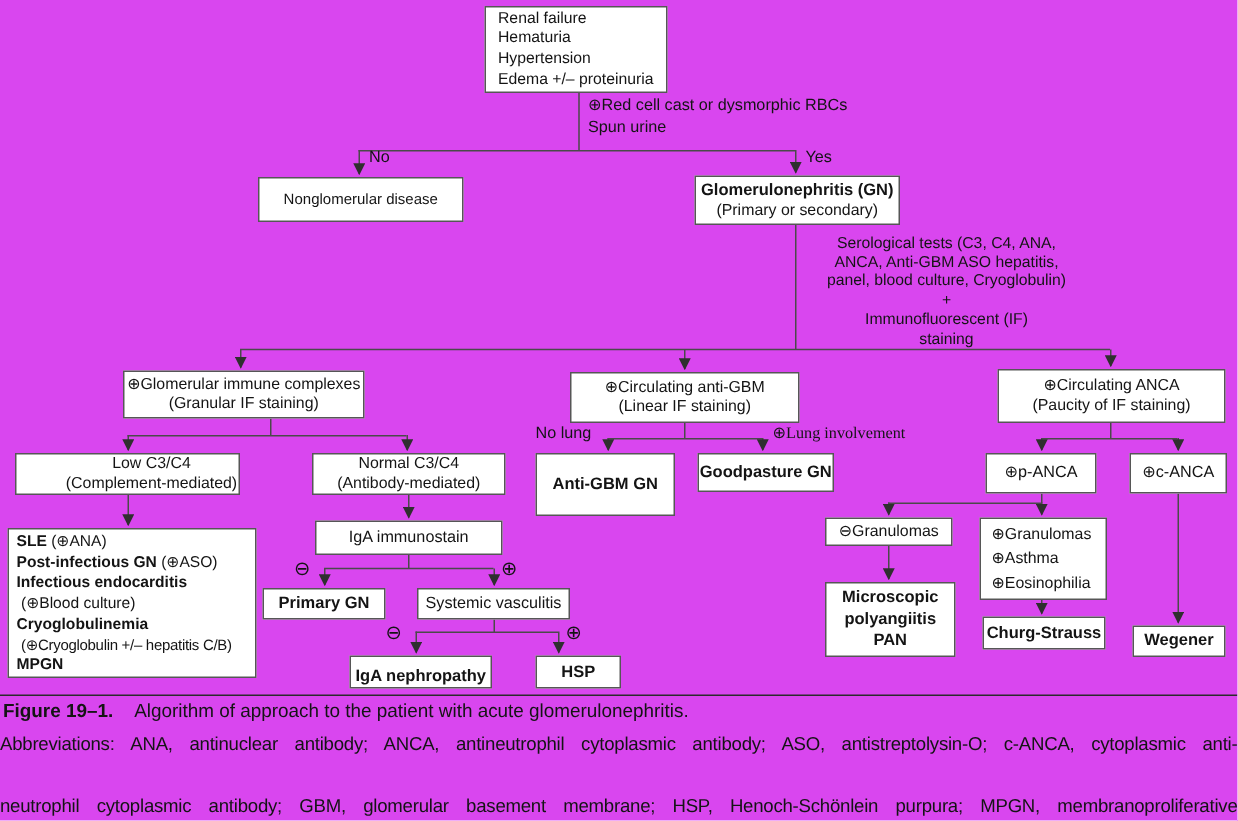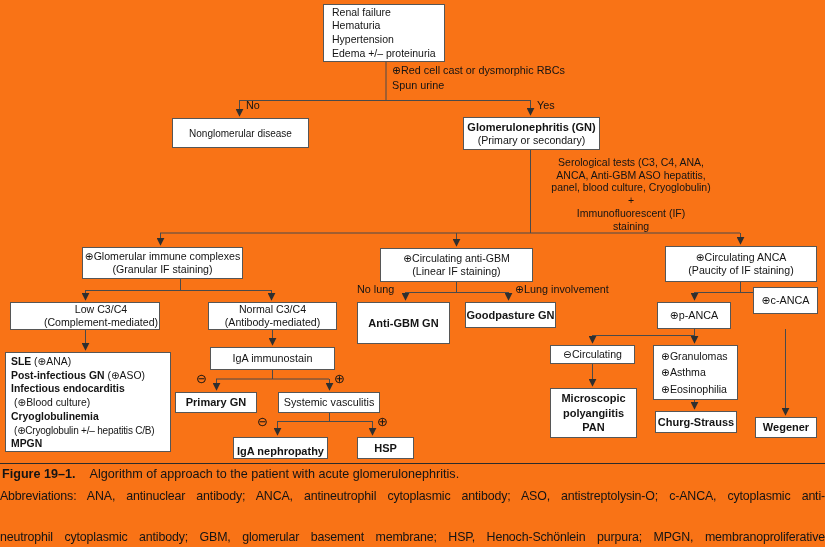--- a/index.html
+++ b/index.html
@@ -1,16 +1,16 @@
 <!DOCTYPE html>
 <html><head>
 <meta charset="utf-8">
 <style>
   html,body{margin:0;padding:0;background:#fff;}
-  #page{position:relative;width:825px;height:547px;background:#f97316;overflow:hidden;
+  #page{position:relative;width:825px;height:547px;background:#d946ef;overflow:hidden;
         font-family:"Liberation Sans","DejaVu Sans",sans-serif;color:#141414;}
   #connectors{position:absolute;left:0;top:0;width:825px;height:547px;pointer-events:none;}
   .box{position:absolute;border:1px solid #565656;background:#fff;box-sizing:border-box;
        display:flex;flex-direction:column;justify-content:center;align-items:center;
        text-align:center;font-size:10.6px;line-height:13px;white-space:nowrap;}
   .box.leftalign{align-items:flex-start;text-align:left;}
   .bold{font-weight:bold;}
   .b11{font-size:11px;}
   .lbl{position:absolute;font-size:10.8px;line-height:13px;white-space:nowrap;}
   .sym{position:absolute;font-size:13px;line-height:13px;}
@@ -180,40 +180,40 @@
 
   <div class="box" style="left:233px;top:437px;width:95px;height:22px;justify-content:flex-end;">
     <div class="bold b11">IgA nephropathy</div>
   </div>
 
   <div class="box" style="left:357px;top:437px;width:57px;height:22px;">
     <div class="bold b11">HSP</div>
   </div>
 
   <div class="lbl" style="left:357px;top:283px;">No lung</div>
-  <div class="lbl" style="left:515px;top:283px;">⊕Lung involvement</div>
+  <div class="lbl" style="left:515px;top:283px;font-family:Liberation Serif, serif;">⊕Lung involvement</div>
 
   <div class="box" style="left:357px;top:302px;width:93px;height:42px;">
     <div class="bold b11">Anti-GBM GN</div>
   </div>
 
   <div class="box" style="left:657px;top:302px;width:74px;height:27px;font-size:10.8px;">
     <div>⊕p-ANCA</div>
   </div>
 
   <div class="box" style="left:465px;top:302px;width:91px;height:26px;">
     <div class="bold b11">Goodpasture GN</div>
   </div>
 
-  <div class="box" style="left:753px;top:287px;width:65px;height:27px;font-size:10.8px;">
+  <div class="box" style="left:753px;top:302px;width:65px;height:27px;font-size:10.8px;">
     <div>⊕c-ANCA</div>
   </div>
 
   <div class="box" style="left:550px;top:345px;width:85px;height:19px;">
-    <div>⊖Circulating</div>
+    <div>⊖Granulomas</div>
   </div>
 
   <div class="box leftalign" style="left:653px;top:345px;width:85px;height:55px;padding-left:7px;line-height:16.5px;">
     <div>⊕Granulomas</div>
     <div>⊕Asthma</div>
     <div>⊕Eosinophilia</div>
   </div>
 
   <div class="box" style="left:550px;top:388px;width:87px;height:50px;font-weight:bold;font-size:11px;line-height:14.6px;">
     <div>Microscopic</div>

